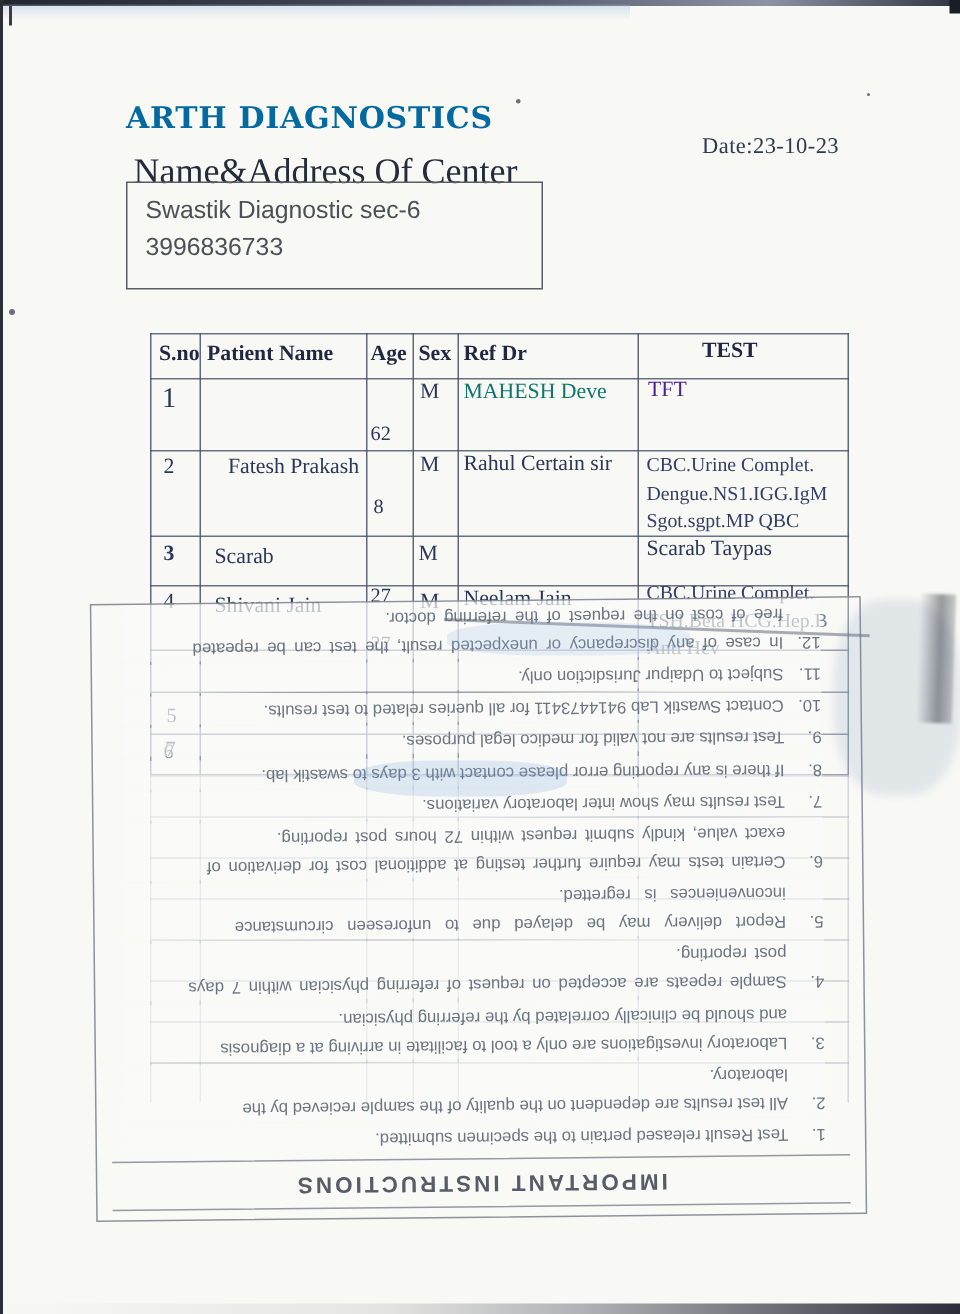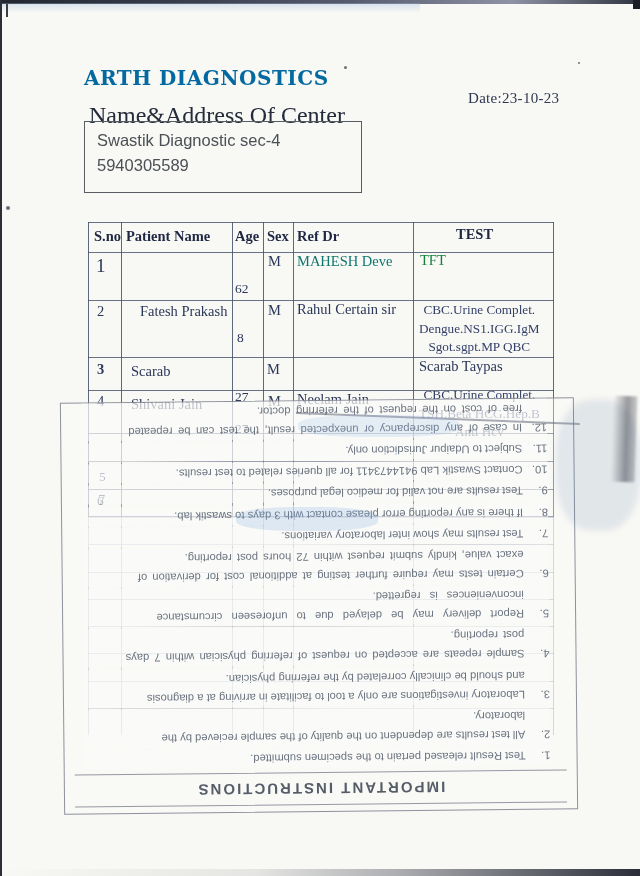--- a/index.html
+++ b/index.html
@@ -23,34 +23,34 @@
   
   .brand{left:84px;top:66px;font-family:"DejaVu Serif",serif;font-weight:bold;
     font-size:20px;letter-spacing:.5px;color:#0369a1;}
   .subtitle{left:89px;top:102px;font-size:24px;color:#242b3a;}
   .date{left:424px;top:90px;font-size:15px;color:#2e3850;letter-spacing:.3px;margin-left:44px;}
   .addr-box{left:84px;top:121px;width:276px;height:70px;border:1.6px solid #585d64;}
   .addr-line{font-family:"Liberation Sans",sans-serif;font-size:16.5px;color:#4b5056;}
   .addr1{left:97px;top:131px;}
   .addr2{left:97px;top:156px;}
   
-  .tbl{left:88px;top:222px;width:508px;height:513px;z-index:5;text-align:center;}
+  .tbl{left:100px;top:222px;width:508px;height:513px;z-index:5;}
   .vl{position:absolute;top:0;width:1.2px;height:513px;
     background:linear-gradient(180deg,rgba(68,78,104,.85) 0 294px,rgba(120,128,150,.45) 294px 100%);}
   .hl{position:absolute;left:0;width:466px;height:1.2px;background:rgba(68,78,104,.8);}
   .hl-faint{position:absolute;left:0;top:295px;width:466px;height:218px;
     background:repeating-linear-gradient(180deg,rgba(125,133,155,.42) 0 1px,rgba(0,0,0,0) 1px 27.3px);}
   .cell{position:absolute;color:#2b3759;white-space:pre-line;}
   .hd{font-weight:bold;font-size:14.5px;color:#1f2742;}
   .big{font-size:19px;line-height:24px;}
   .md{font-size:14.5px;}
   .sm{font-size:13.5px;margin-top:28px;}
   .test2{font-size:13.2px;line-height:18.6px;color:#333f68;}
   .faint1{color:#0f766e;}
-  .faint2{color:#15803d;}
+  .faint2{color:#4c1d95;}
   
   .sheet{left:62px;top:400px;width:514px;height:412px;z-index:20;
     transform:rotate(179.4deg);
     background:rgba(252,252,250,.35);
     border:1.3px solid rgba(122,127,140,.85);
     box-sizing:border-box;
     font-family:"Liberation Sans",sans-serif;}
   .ins-title-strip{margin:6px 10px 0 10px;border-top:1.2px solid rgba(122,127,140,.8);
     border-bottom:1.2px solid rgba(122,127,140,.8);padding:7px 0 6px 0;text-align:center;}
   .ins-title{font-size:15px;font-weight:bold;letter-spacing:2px;color:#565d68;}
@@ -83,22 +83,22 @@
 <div class="abs scan-bottom"></div>
 <div class="abs tick-tl"></div>
 <div class="abs speck" style="left:6px;top:206px;width:4px;height:4px;"></div>
 <div class="abs speck" style="left:344px;top:66px;width:3px;height:3px;"></div>
 <div class="abs speck" style="left:578px;top:62px;width:2px;height:2px;"></div>
 
 <div class="abs brand">ARTH DIAGNOSTICS</div>
 <div class="abs subtitle">Name&amp;Address Of Center</div>
 <div class="abs date">Date:23-10-23</div>
 <div class="abs addr-box"></div>
-<div class="abs addr-line addr1">Swastik Diagnostic sec-4</div>
-<div class="abs addr-line addr2">5940305589</div>
+<div class="abs addr-line addr1">Swastik Diagnostic sec-6</div>
+<div class="abs addr-line addr2">3996836733</div>
 
 <div class="abs tbl">
 
   <div class="vl" style="left:0px;"></div>
   <div class="vl" style="left:33px;"></div>
   <div class="vl" style="left:144px;"></div>
   <div class="vl" style="left:175px;"></div>
   <div class="vl" style="left:205px;"></div>
   <div class="vl" style="left:325px;"></div>
   <div class="vl" style="left:464.5px;"></div>

